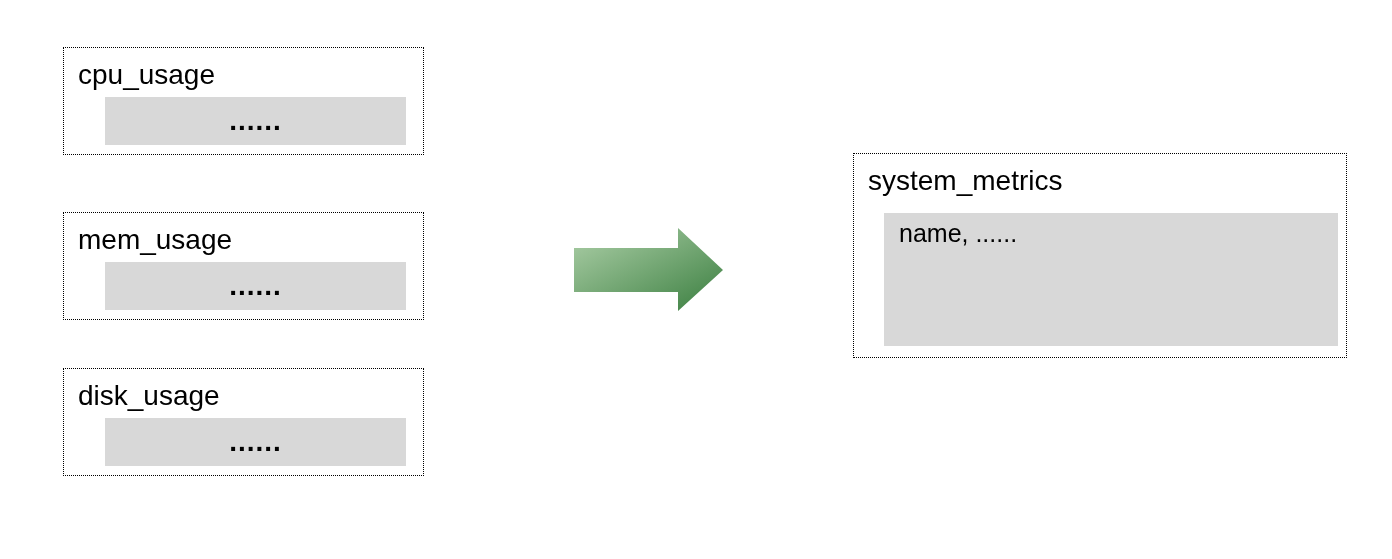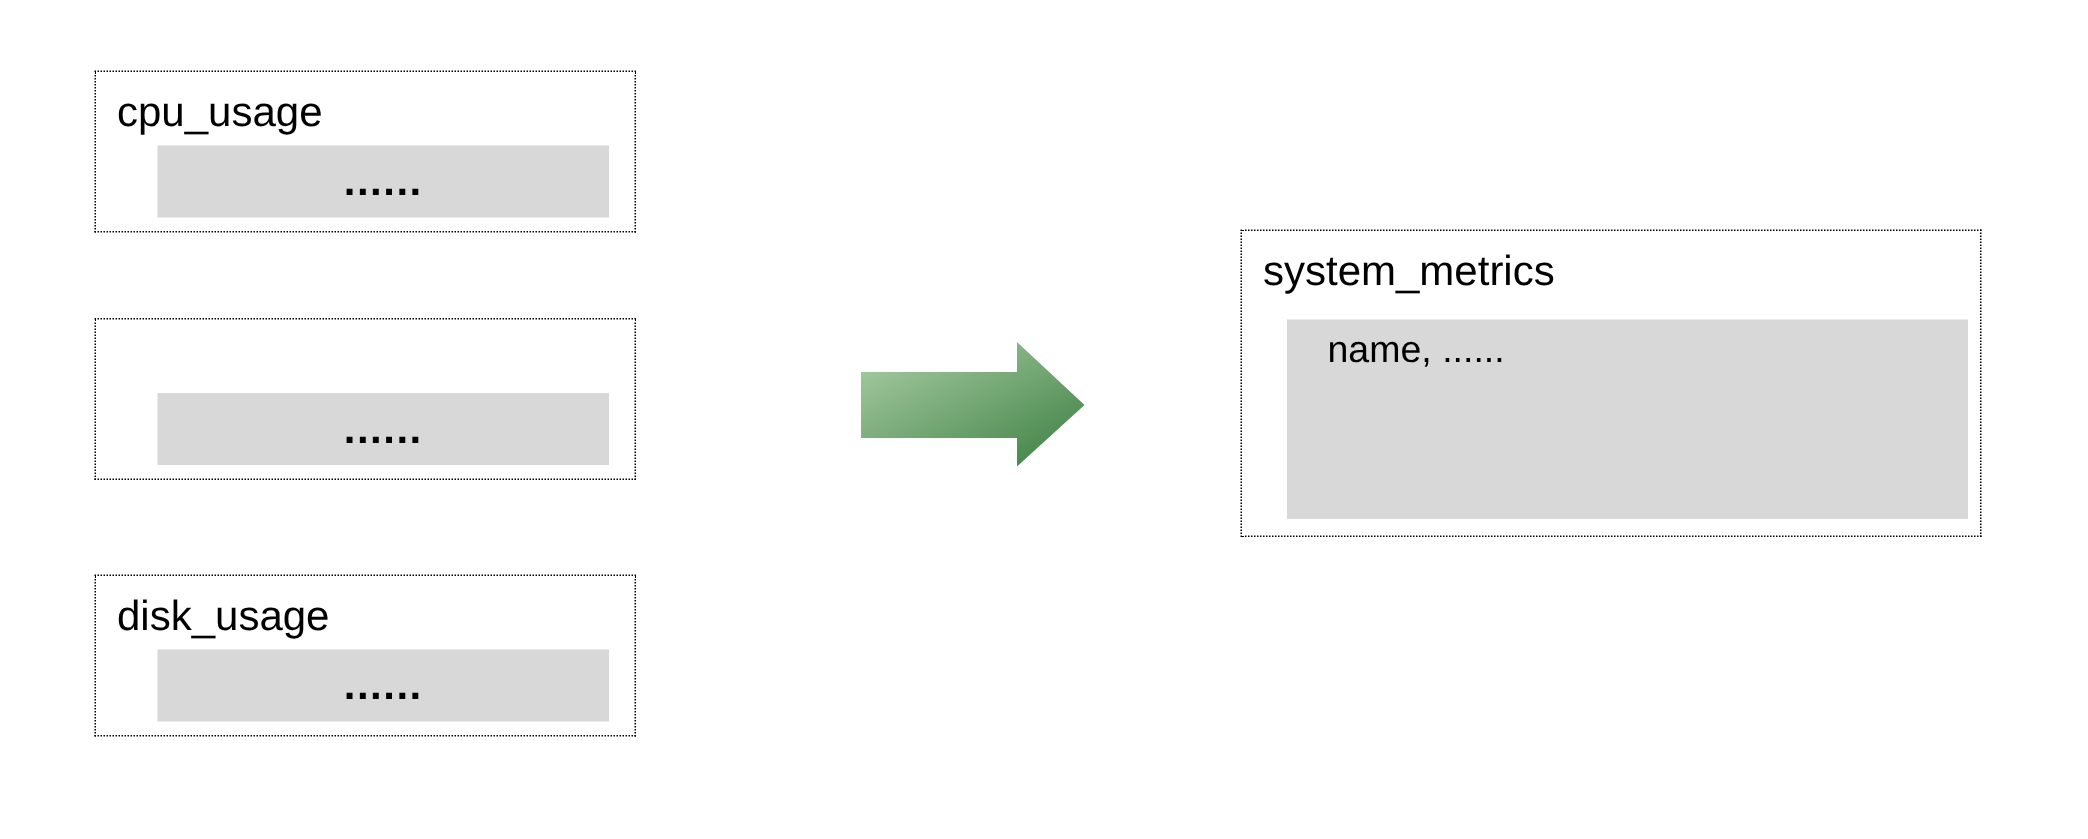--- a/index.html
+++ b/index.html
@@ -23,21 +23,21 @@
     background: #ffffff;
     box-sizing: border-box;
   }
   .src-box {
     left: 63px;
     width: 361px;
     height: 108px;
   }
   .src-box-1 { top: 47px; }
   .src-box-2 { top: 212px; }
-  .src-box-3 { top: 383px; }
+  .src-box-3 { top: 368px; }
   .box-title {
     position: absolute;
     left: 14px;
     top: 10px;
     font-size: 28px;
     line-height: 1.2;
     white-space: nowrap;
   }
   .src-gray {
     position: absolute;
@@ -49,34 +49,34 @@
     display: flex;
     align-items: center;
     justify-content: center;
   }
   .src-gray .dots {
     font-size: 28px;
     font-weight: bold;
     letter-spacing: 1px;
   }
   .tgt-box {
-    left: 827px;
+    left: 853px;
     top: 153px;
     width: 494px;
     height: 205px;
   }
   .tgt-gray {
     position: absolute;
     left: 30px;
     top: 59px;
     width: 454px;
     height: 133px;
     background: #d8d8d8;
     box-sizing: border-box;
-    padding: 5px 0 0 27px;
+    padding: 5px 0 0 15px;
   }
   .tgt-field {
     font-size: 25px;
     line-height: 31px;
     white-space: nowrap;
   }
   .arrow-wrap {
     position: absolute;
     left: 574px;
     top: 228px;
@@ -91,20 +91,21 @@
 <div class="canvas">
 
   <div class="dotted-box src-box src-box-1">
     <div class="box-title">cpu_usage</div>
     <div class="src-gray">
       <span class="dots">......</span>
     </div>
   </div>
 
   <div class="dotted-box src-box src-box-2">
+    <div class="box-title">mem_usage</div>
     <div class="src-gray">
       <span class="dots">......</span>
     </div>
   </div>
 
   <div class="dotted-box src-box src-box-3">
     <div class="box-title">disk_usage</div>
     <div class="src-gray">
       <span class="dots">......</span>
     </div>

